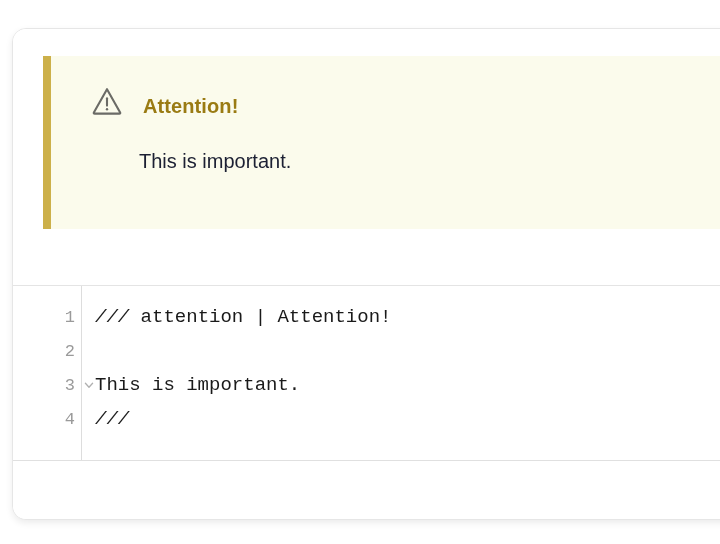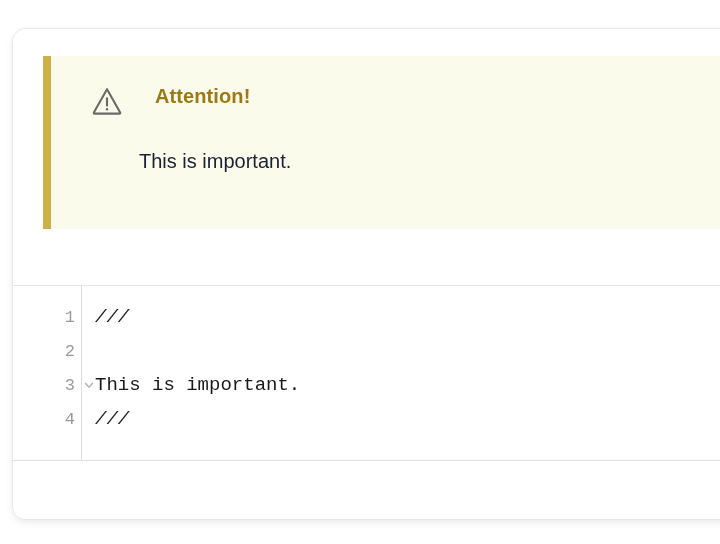--- a/index.html
+++ b/index.html
@@ -49,22 +49,22 @@
     background: #fbfbec;
     border-left: 8px solid #ccb04a;
     box-sizing: border-box;
   }
 
   .admonition-title {
     position: absolute;
     left: 40px;
     top: 30px;
     display: flex;
-    align-items: flex-start;
-    gap: 32px;
+    align-items: flex-end;
+    gap: 20px;
   }
 
   .warn-icon {
     width: 32px;
     height: 30px;
     display: block;
     flex: none;
   }
 
   .admonition-title-text {
@@ -208,21 +208,21 @@
 
         <div class="gutter-row">
           <span class="line-no">4</span>
         </div>
 
       </div>
 
       <div class="code-lines">
 
         <div class="code-line">
-          <span class="tok-italic">///</span>
+          <span class="tok-italic">///</span><span> attention | Attention!</span>
         </div>
 
         <div class="code-line">
           <span class="tok-italic"></span><span></span>
         </div>
 
         <div class="code-line">
           <span class="tok-italic"></span><span>This is important.</span>
         </div>
 

